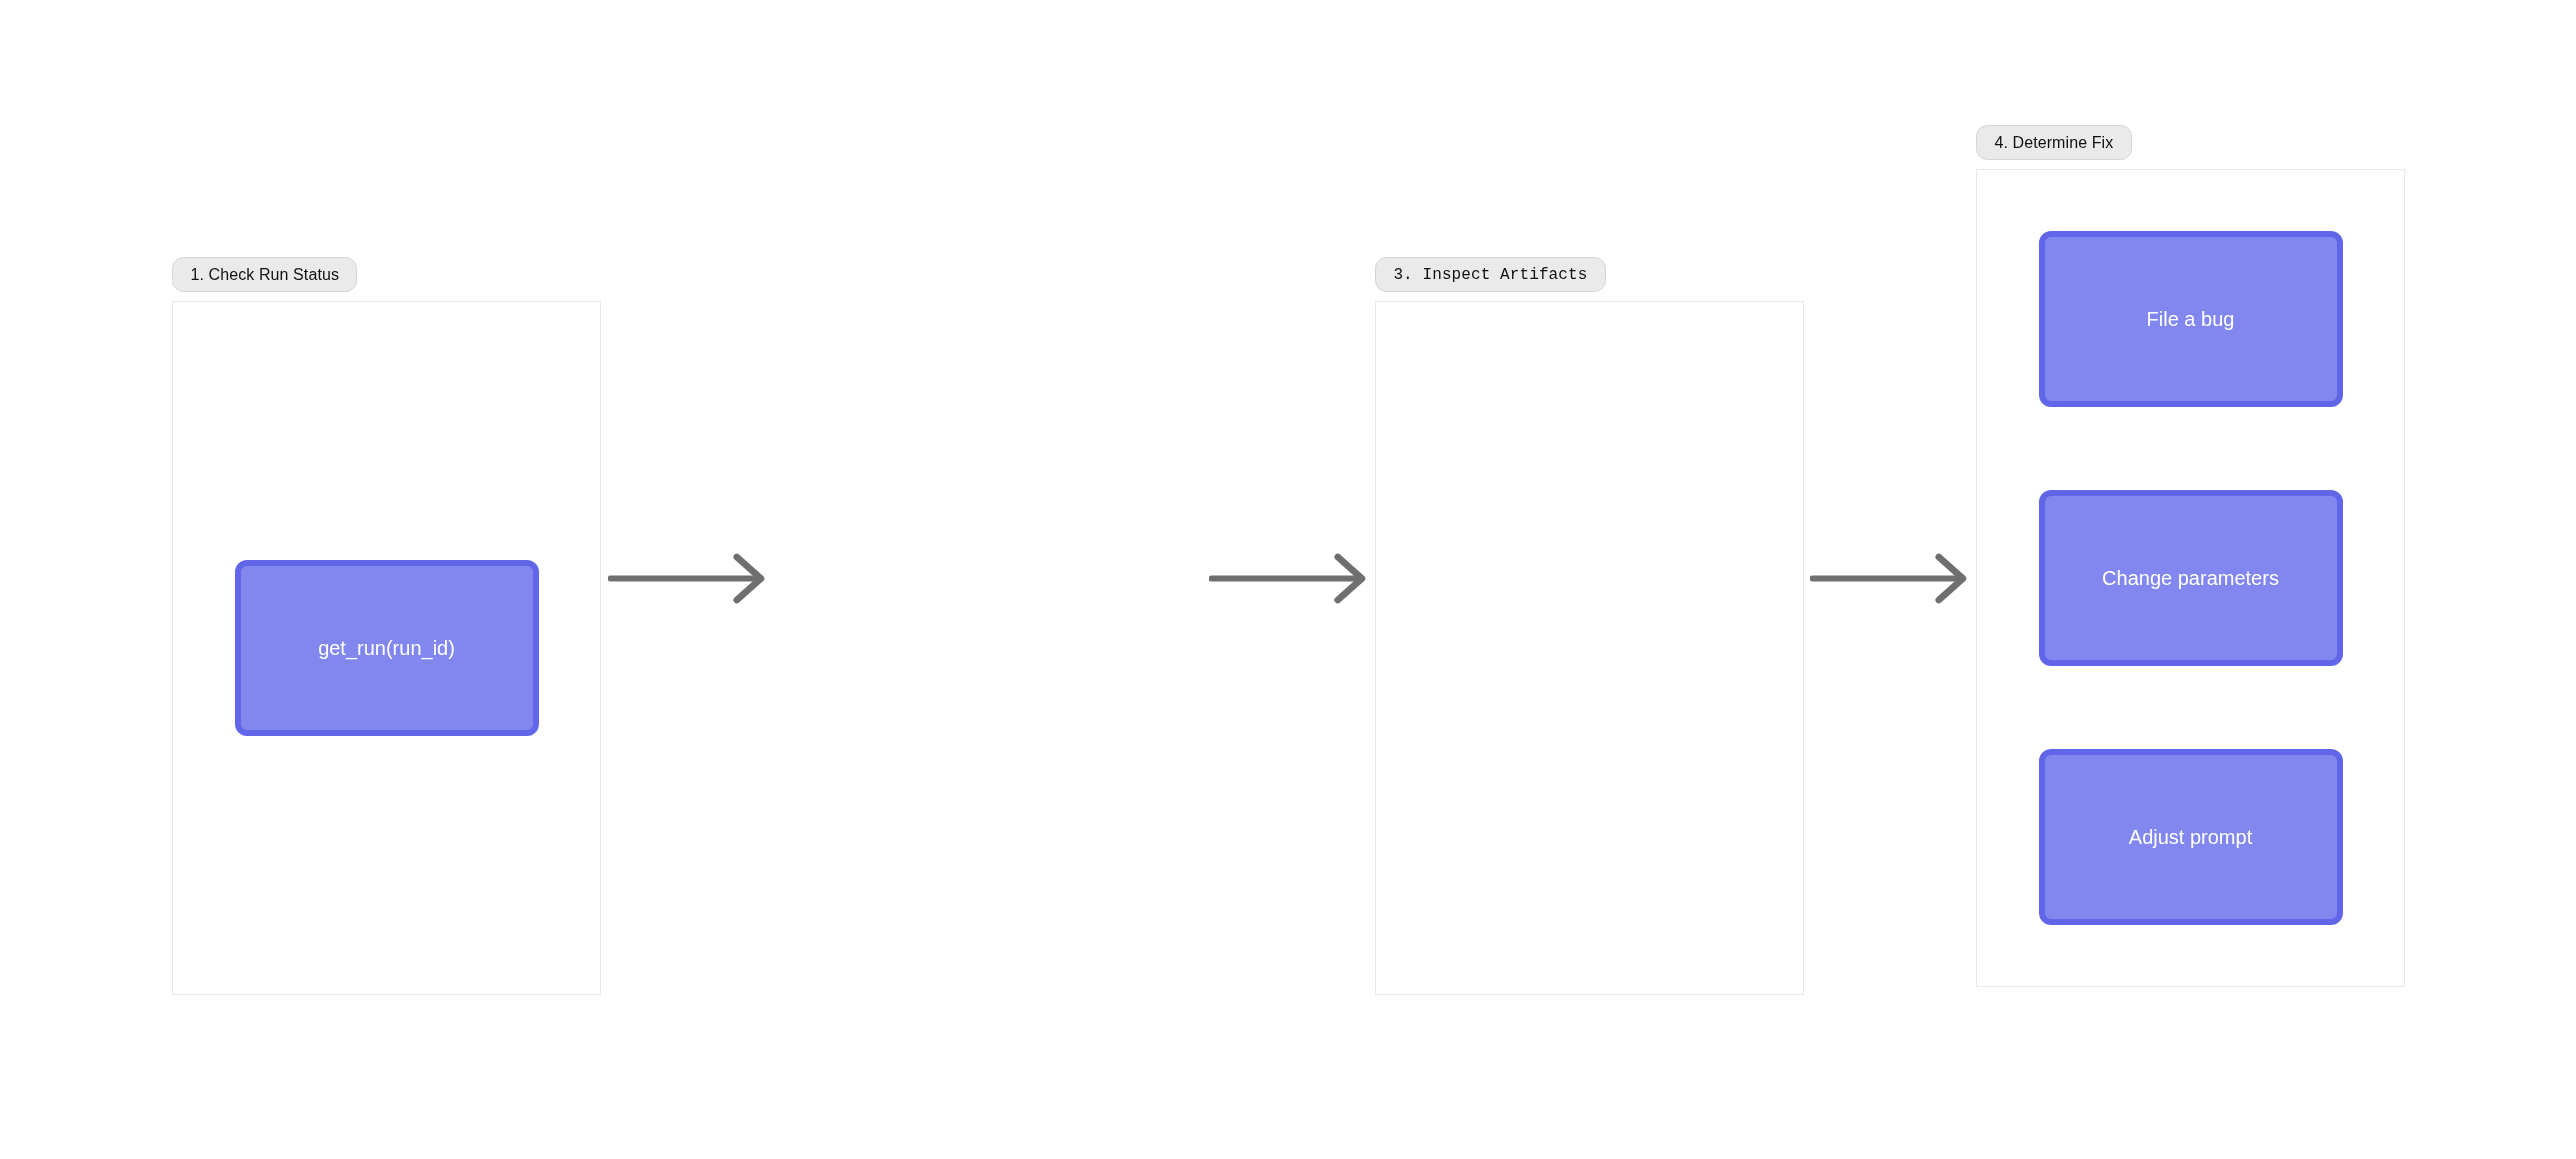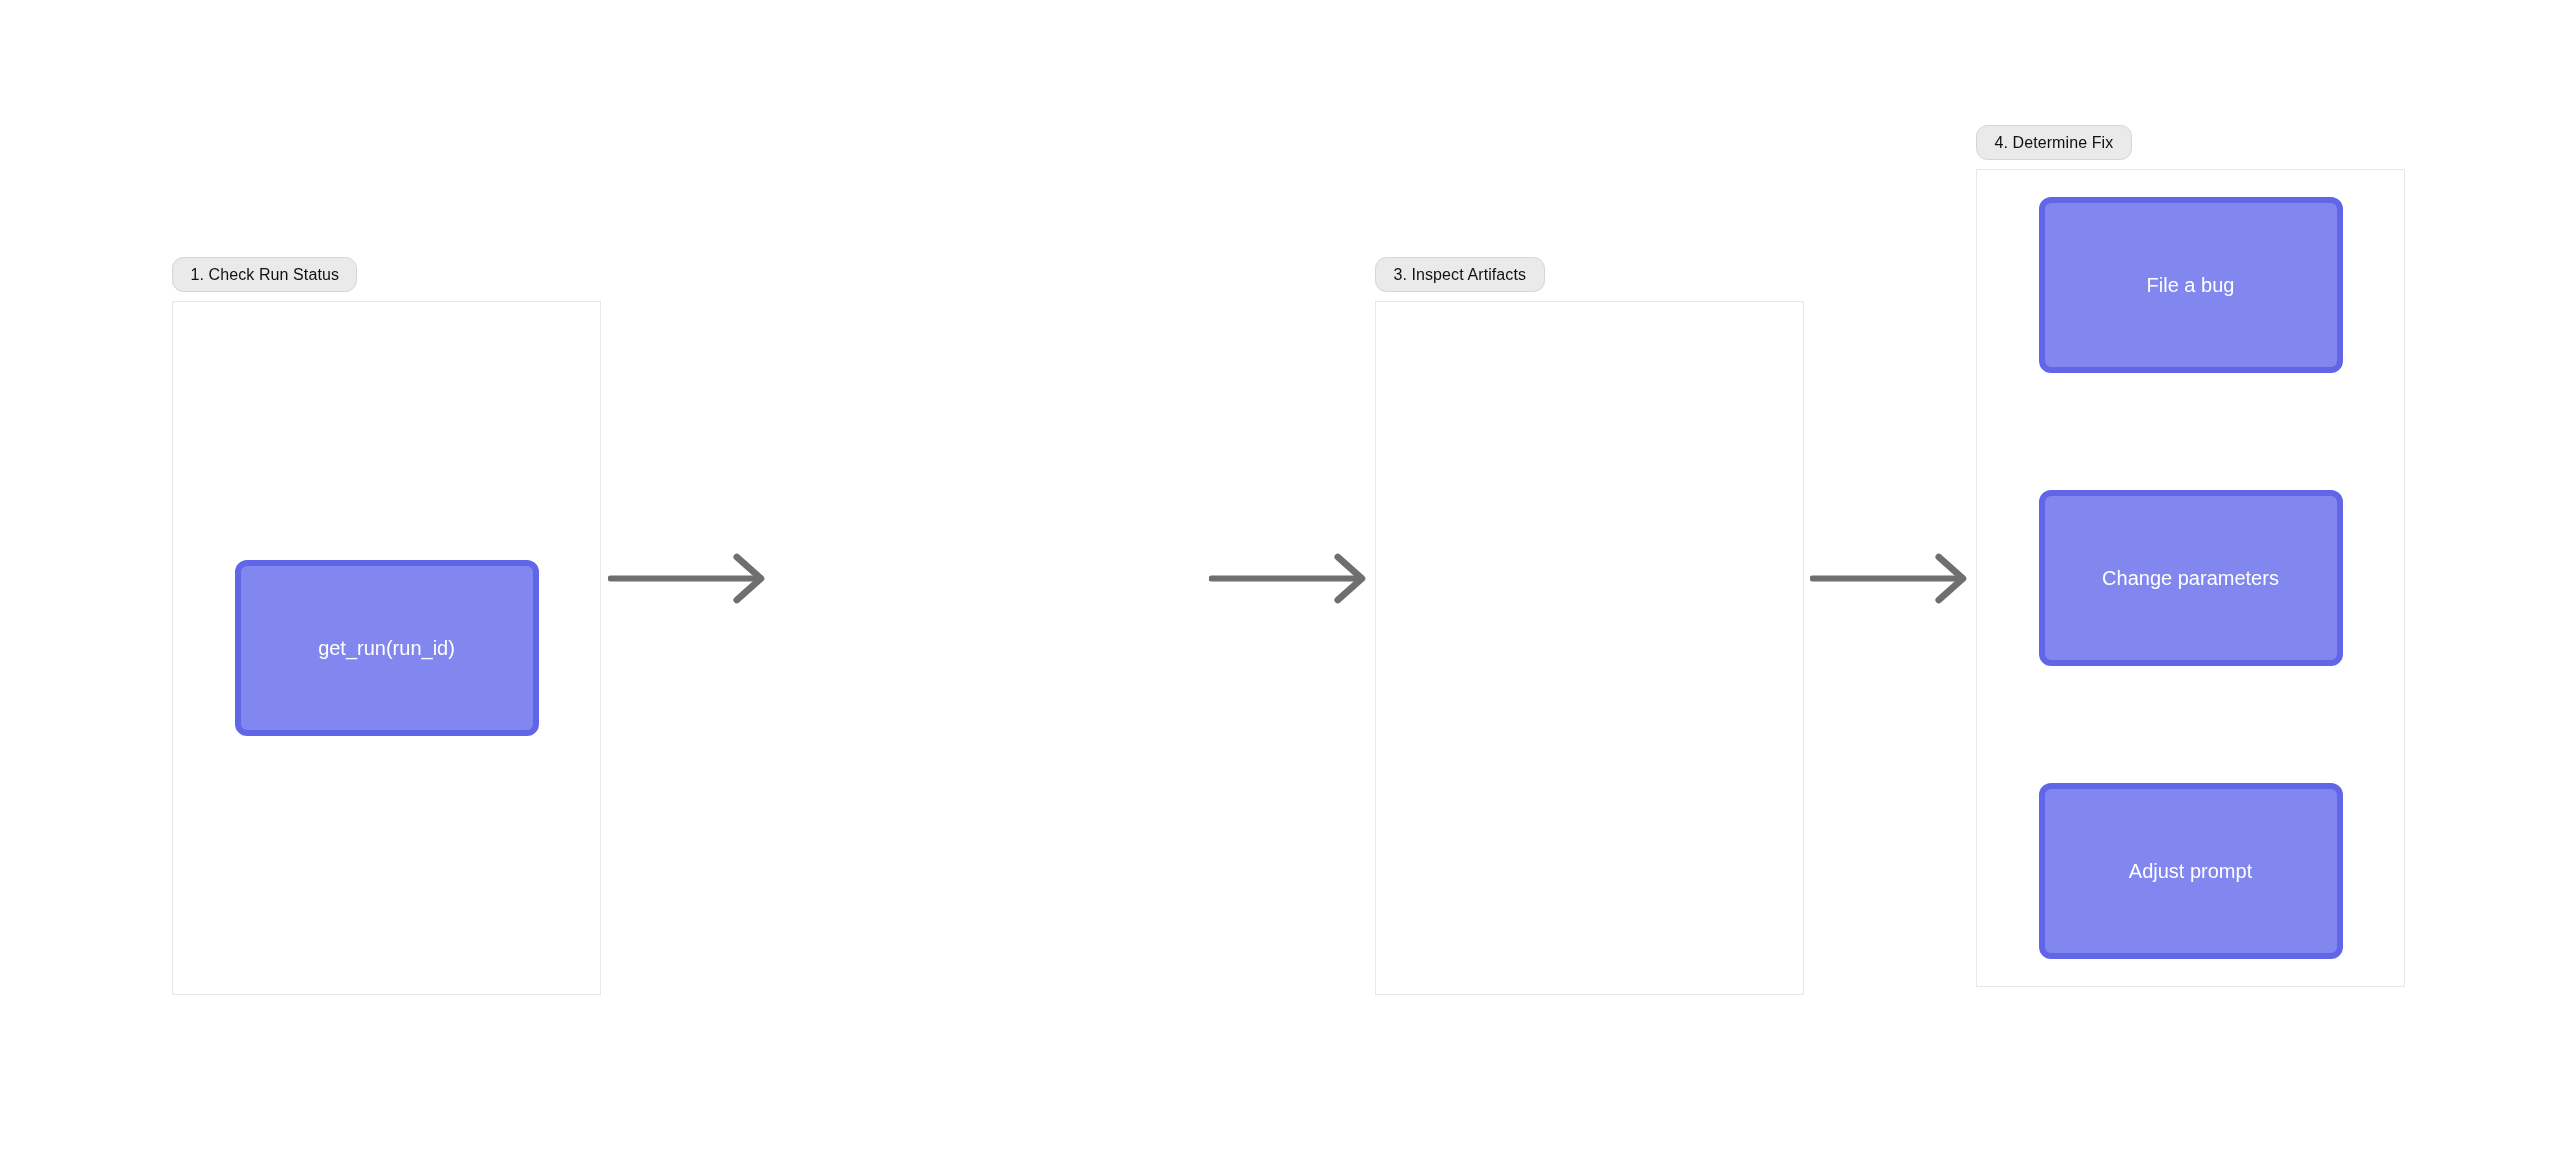--- a/index.html
+++ b/index.html
@@ -39,25 +39,25 @@
   .group-body {
     margin-top: 8.7px;
     width: 429px;
     background: #ffffff;
     border: 1.3px solid #E8E8E8;
     box-sizing: border-box;
     display: flex;
     flex-direction: column;
     align-items: center;
     justify-content: center;
-    gap: 117px;
+    gap: 83px;
   }
   .g1 { left: 172px;  top: 257px; }
   .g2 { left: 773px; top: 257px; }
-  .g3 { left: 1375px; top: 257px; }
+  .g3 { left: 1375px; top: 257px; font-family: Liberation Mono, monospace; }
   .g4 { left: 1976px; top: 125px; }
   .g1 .group-body, .g2 .group-body, .g3 .group-body { height: 694px; }
   .g4 .group-body { height: 818px; }
 
   .node {
     width: 304px;
     height: 176px;
     box-sizing: border-box;
     background: #8187EF;
     border: 6.7px solid #6166E8;

